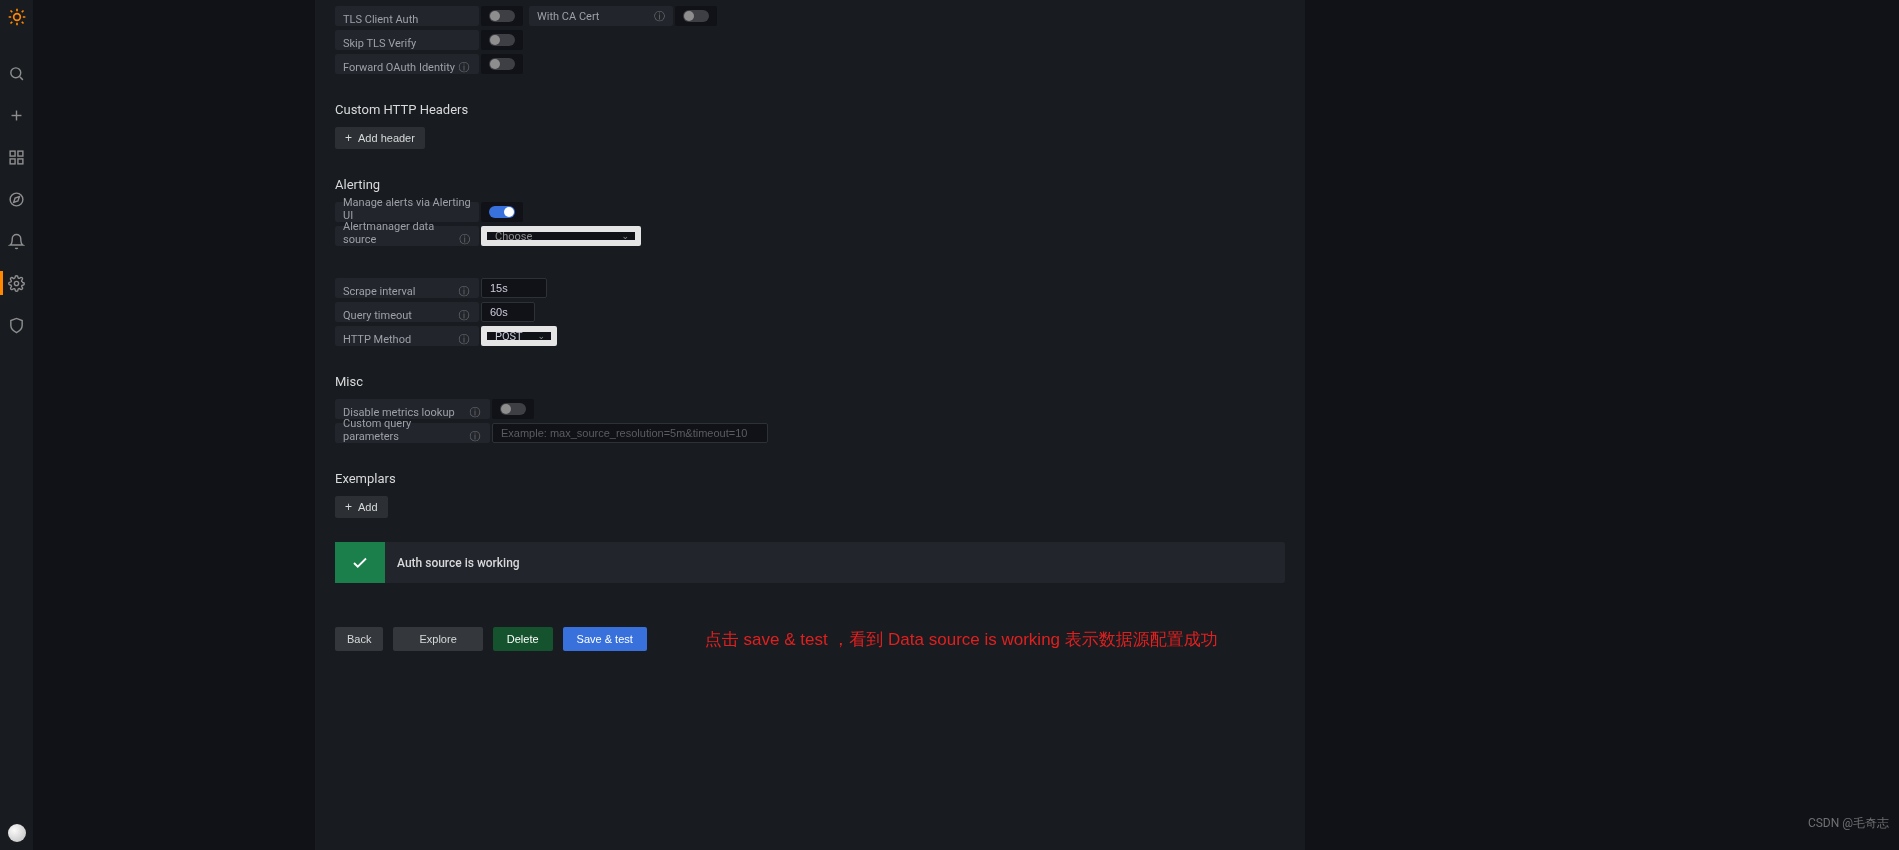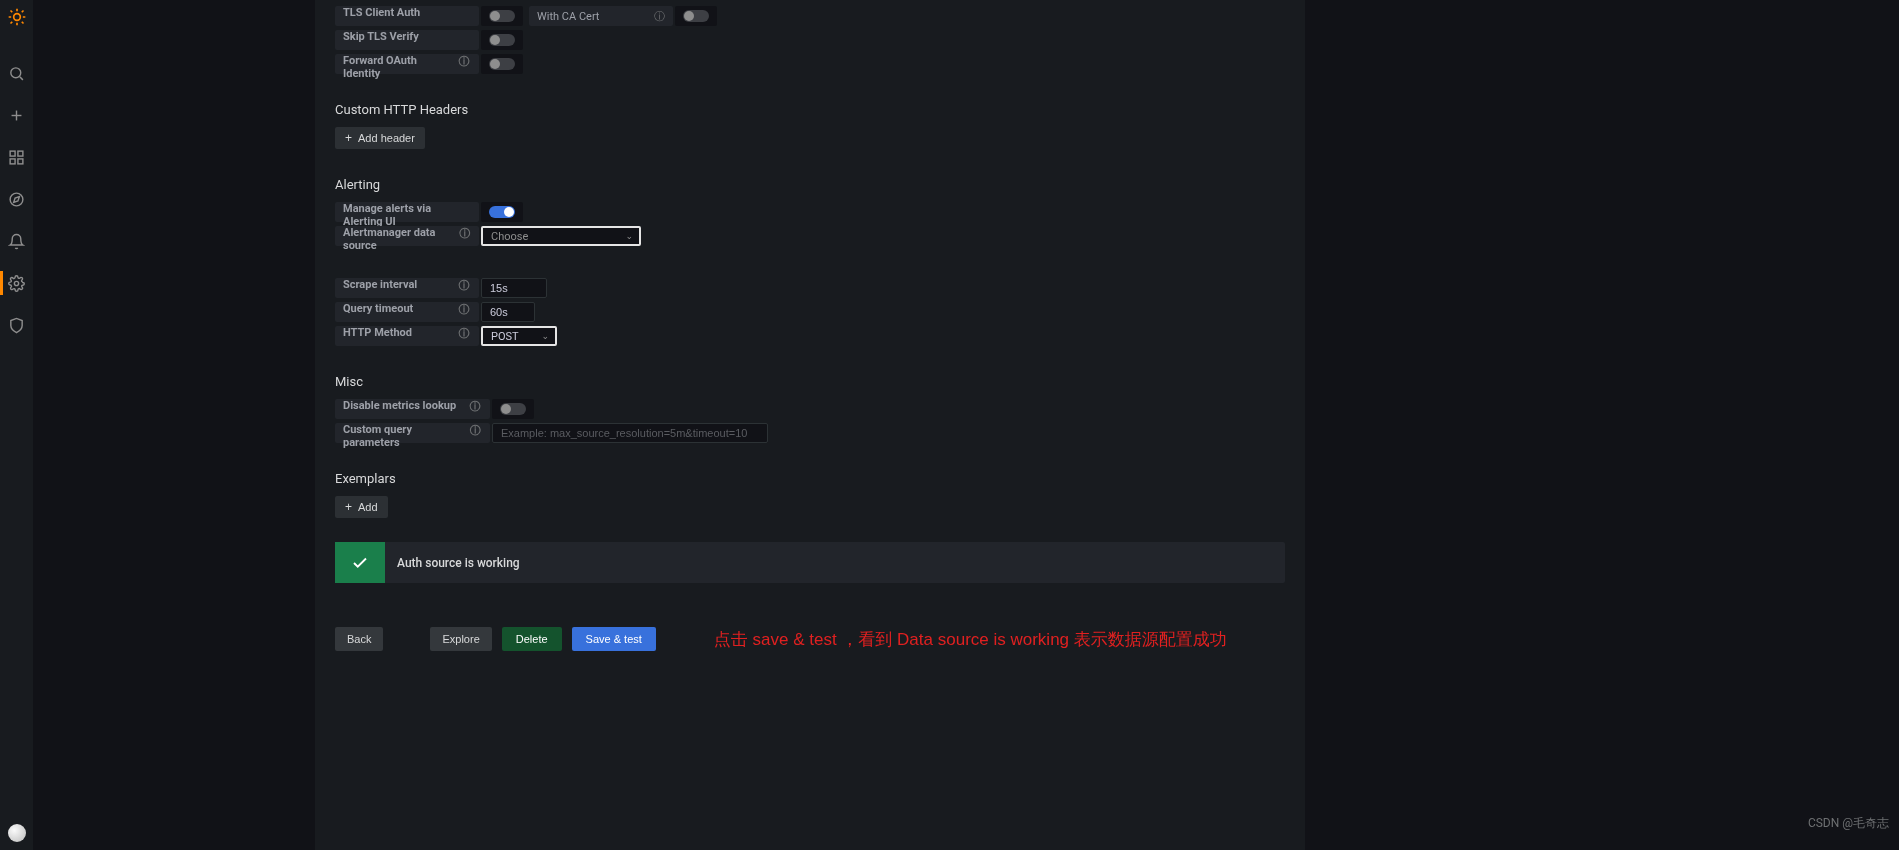--- a/index.html
+++ b/index.html
@@ -65,27 +65,26 @@
   padding: 6px 0 0 0;
 }
 .main-inner { padding: 0 20px; }
 
 
 .row { display: flex; align-items: stretch; margin-bottom: 4px; }
 .lbl {
   background: #22252b;
   width: 144px;
   display: flex;
-  align-items: flex-start;
+  align-items: flex-end;
   padding: 0 8px;
   height: 20px;
   font-size: 11px;
   color: #9da0a8;
   border-radius: 2px;
-  font-weight: bold;
 }
 .lbl-wide { width: 155px; }
 .lbl .info-icon {
   margin-left: auto;
   color: #6e7072;
   font-size: 11px;
   display: flex; align-items: center; justify-content: center;
   width: 14px; height: 14px;
 }
 
@@ -129,21 +128,21 @@
   padding: 0 8px;
   font-size: 11px;
   border-radius: 2px;
   margin-left: 2px;
   outline: none;
 }
 .input::placeholder { color: #5a5c61; }
 
 .select {
   background: #111217;
-  border: 2px solid #e5e5e5;
+  border: 6px solid #e5e5e5;
   color: #8e8e8e;
   height: 20px;
   padding: 0 8px;
   font-size: 11px;
   border-radius: 2px;
   margin-left: 2px;
   display: flex; align-items: center;
   position: relative;
 }
 .select .chev {
@@ -199,21 +198,21 @@
 }
 
 
 .footer-btns {
   display: flex;
   gap: 10px;
   margin-top: 44px;
   align-items: center;
 }
 .btn-back { background: #34383c; color: #d8d9da; height: 24px; padding: 8px 12px; }
-.btn-explore { background: #34383c; color: #d8d9da; height: 24px; padding: 0 12px; margin-left: 37px; }
+.btn-explore { background: #34383c; color: #d8d9da; height: 24px; padding: 0 26px; }
 .btn-delete { background: #14532d; color: #fff; height: 24px; padding: 0 14px; }
 .btn-save { background: #3871dc; color: #fff; height: 24px; padding: 0 14px; }
 
 .annotation {
   color: #e02020;
   font-size: 17px;
   font-family: "Microsoft YaHei", sans-serif;
   margin-left: 48px;
 }
 

